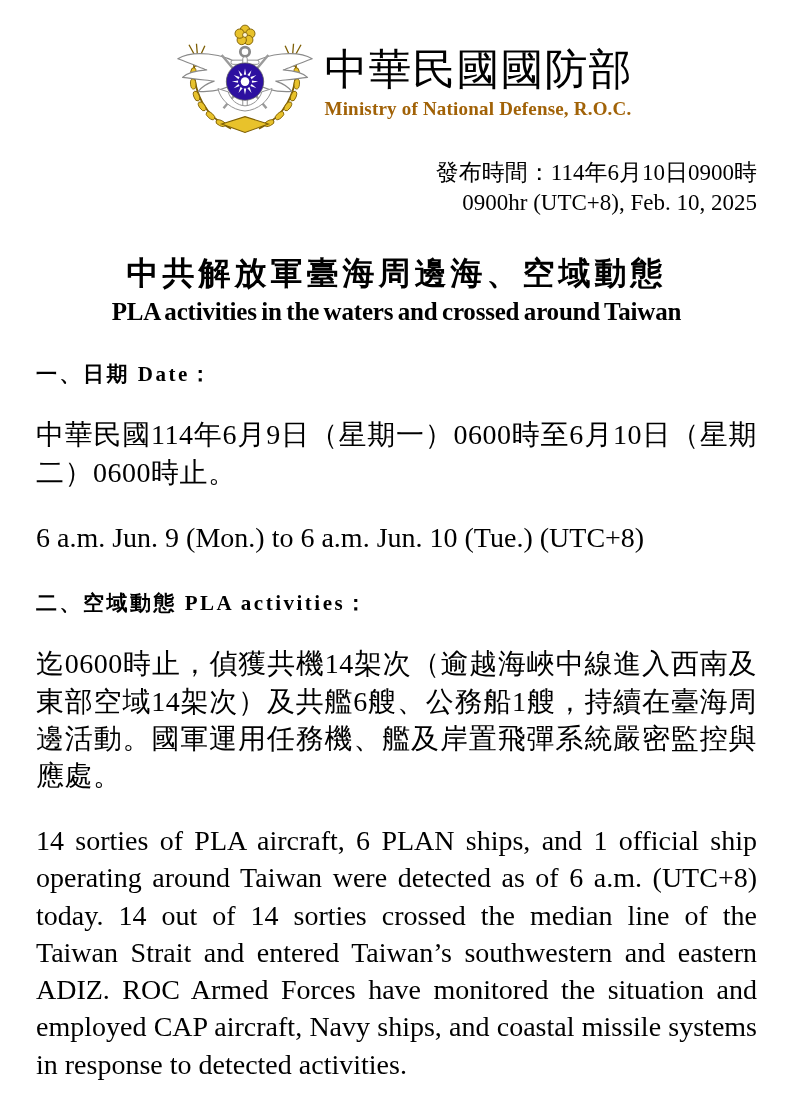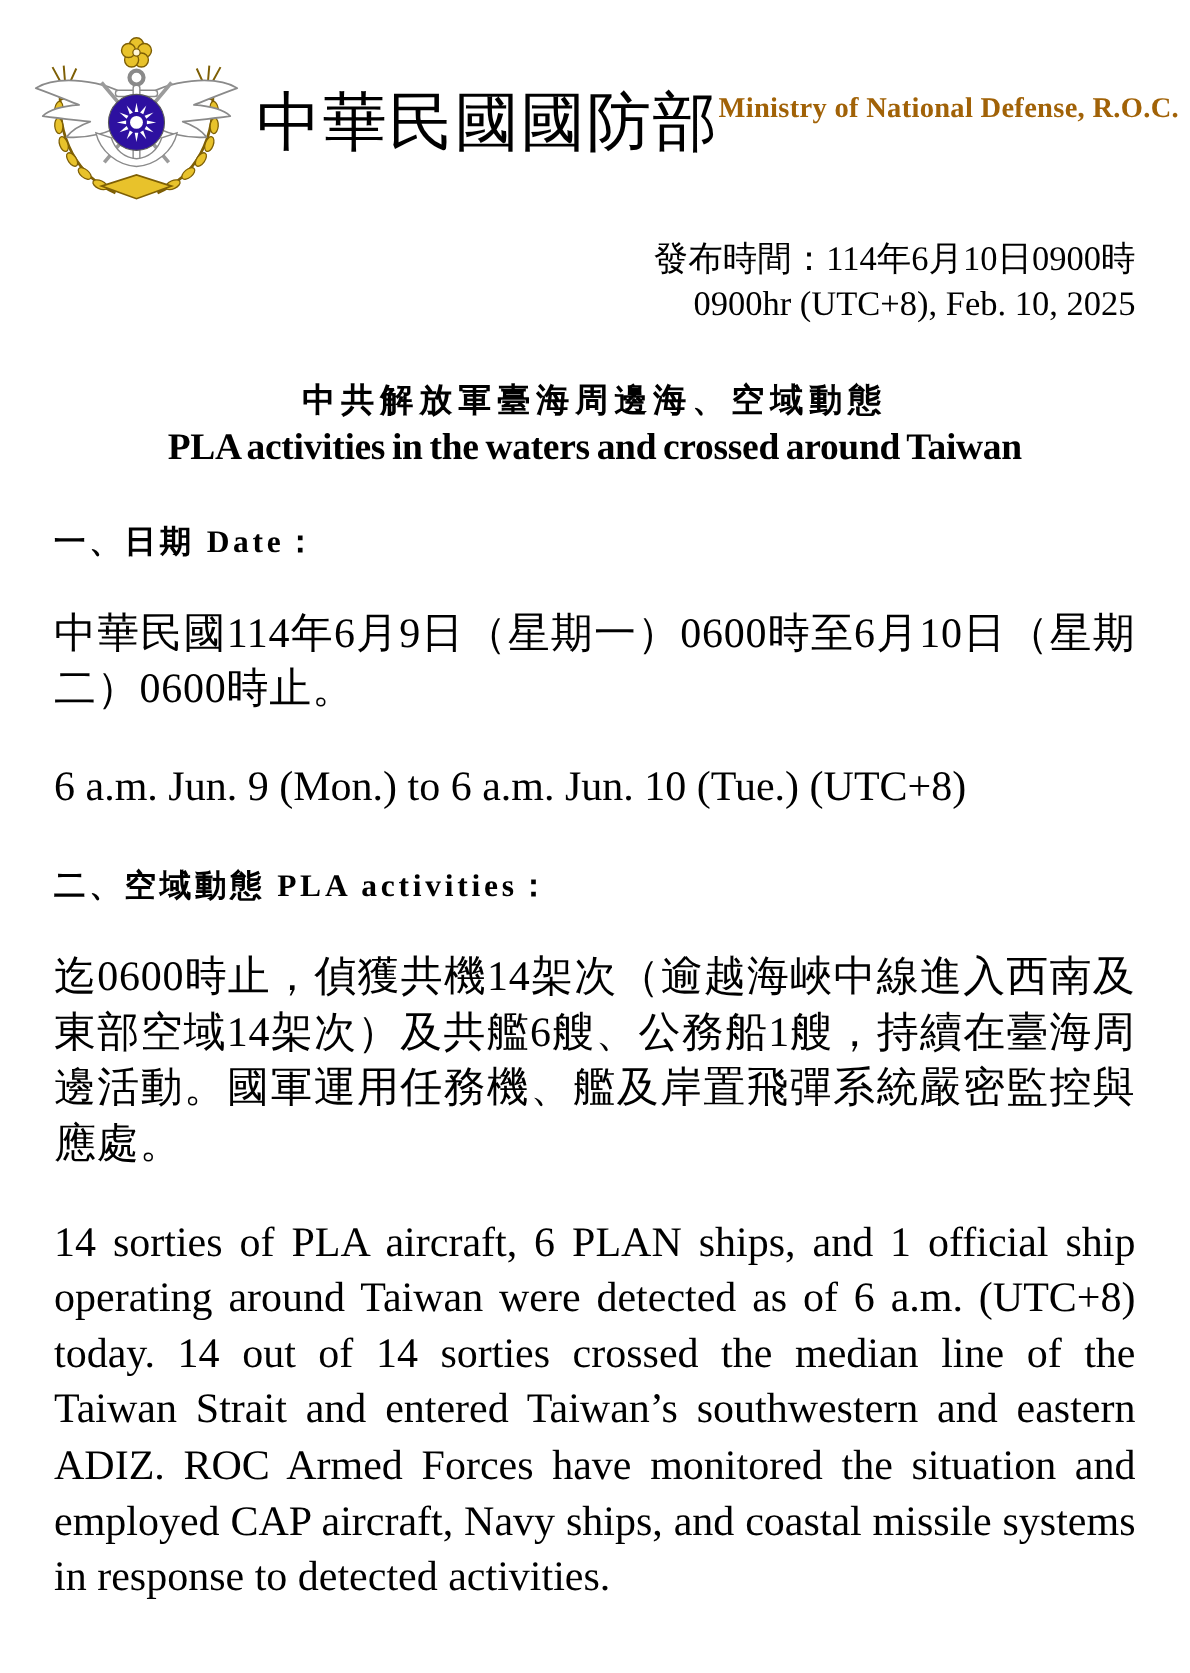--- a/index.html
+++ b/index.html
@@ -17,21 +17,21 @@
   
   .brand {
     display:flex;
     align-items:center;
     justify-content:center;
     gap:10px;
     padding-left:14px;
   }
   .emblem { width:140px; height:118px; flex:0 0 auto; }
   .emblem svg { display:block; width:100%; height:100%; }
-  .brand-text { display:flex; flex-direction:row; }
+  .brand-text { display:flex; flex-direction:column; }
   .org-zh {
     font-size:43px;
     line-height:1.12;
     letter-spacing:1px;
     white-space:nowrap;
     font-family:"Liberation Serif","DejaVu Serif",serif;
   }
   .org-en {
     font-size:19px;
     font-weight:bold;
@@ -42,21 +42,21 @@
   
   .release {
     margin:16px 0 0 330px;
     font-size:23px;
     line-height:1.32;
     text-align:right;
   }
   .release div { white-space:nowrap; }
   
   .doc-title { margin-top:34px; text-align:center; font-weight:bold; }
-  .doc-title .t-zh { font-size:22px; letter-spacing:4px; line-height:1.25; }
+  .doc-title .t-zh { font-size:32px; letter-spacing:4px; line-height:1.25; }
   .doc-title .t-en { font-size:25px; letter-spacing:-0.2px; word-spacing:-1.5px; line-height:1.25; margin-top:3px; }
   
   .sec-heading {
     font-size:21px;
     font-weight:bold;
     letter-spacing:2.5px;
     margin:34px 0 0 0;
     line-height:1.3;
   }
   .para {

